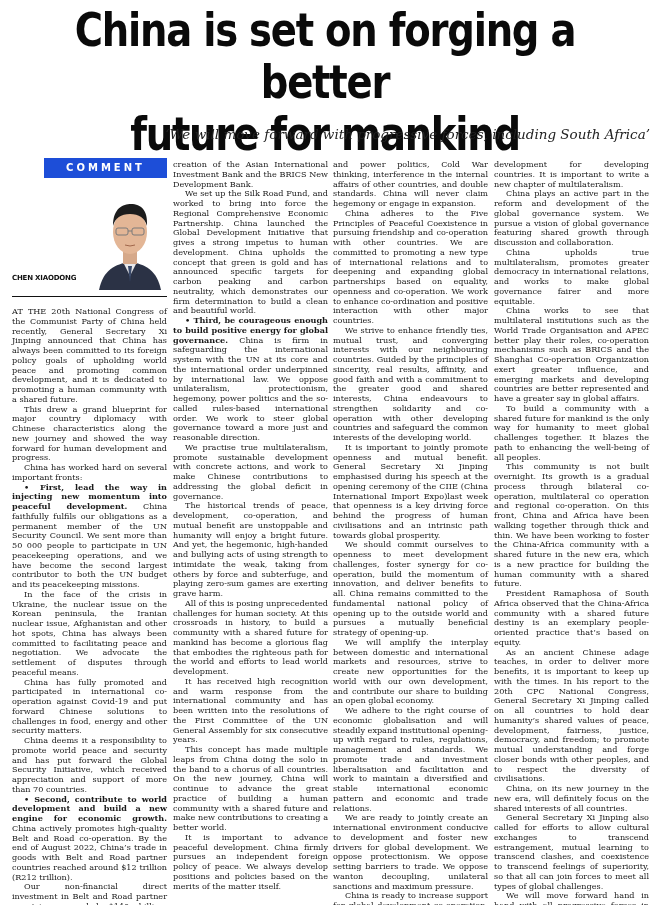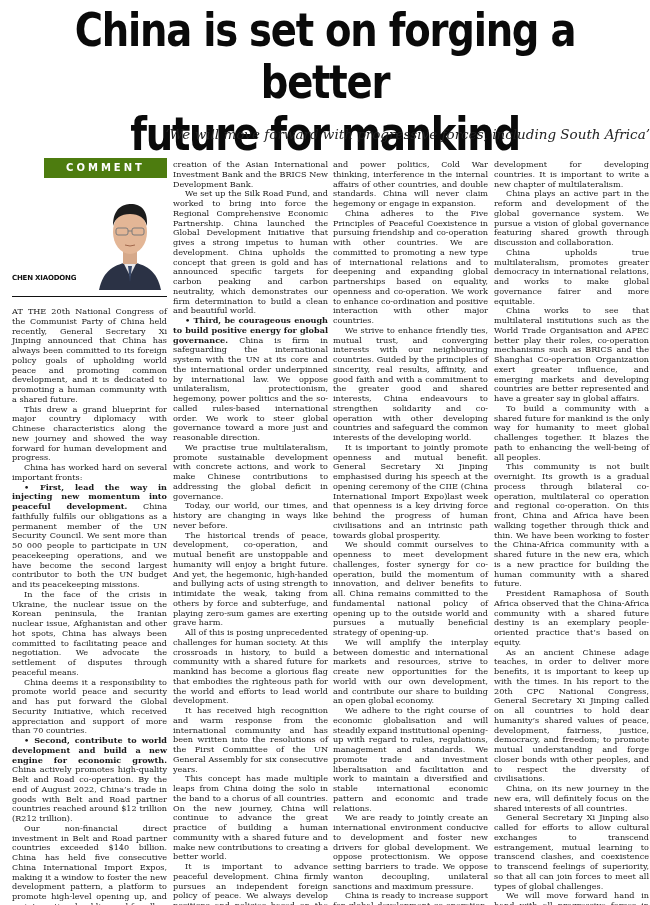--- a/index.html
+++ b/index.html
@@ -19,21 +19,21 @@
     font-family: "DejaVu Serif", serif; font-size: 8.1px; line-height: 9.75px;
     text-align: justify; hyphens: manual; color: #1a1a1a;
   }
   .col p { margin: 0; text-indent: 12px; }
   .col p.noindent { text-indent: 0; }
   .col1 { left: 12px; top: 158px; }
   .col2 { left: 173px; top: 160px; }
   .col3 { left: 333px; top: 160px; }
   .col4 { left: 494px; top: 160px; }
   .comment-bar {
-    background: #4d7c0f; color: #fff; height: 20px; line-height: 20px;
+    background: #1d4ed8; color: #fff; height: 20px; line-height: 20px;
     text-align: center; font-family: "DejaVu Sans", sans-serif; font-weight: bold;
     font-size: 10px; letter-spacing: 3px; margin-left: 32px;
   }
   .author-box { position: relative; height: 118px; border-bottom: 1.5px solid #111; margin-bottom: 10px; text-decoration: underline; }
   .author-name {
     position: absolute; left: 0; bottom: 12px; font-family: "DejaVu Sans", sans-serif;
     font-weight: bold; font-size: 7px; letter-spacing: -0.2px; color: #111;
   }
   .photo { position: absolute; right: 2px; top: 12px; width: 70px; height: 100px; }
   .col1 .article { padding-top: 0; }
@@ -66,33 +66,33 @@
       <line x1="33" y1="41" x2="37" y2="41" stroke="#7a7a7a" stroke-width="1"></line>
       <path d="M30 55 Q35 57 40 55" stroke="#a0664a" stroke-width="1" fill="none"></path>
     </svg>
   </div>
   <div class="article" id="col1-body">
       <p class="noindent"><span>AT THE 20th National Congress of the Communist Party of China held recently, General Secretary Xi Jinping announced that China has always been committed to its foreign policy goals of upholding world peace and promoting common development, and it is dedicated to promoting a human community with a shared future.</span></p>
       <p><span>This drew a grand blueprint for major country diplomacy with Chinese characteristics along the new journey and showed the way forward for human development and progress.</span></p>
       <p><span>China has worked hard on several important fronts:</span></p>
       <p><b class="lead">• First, lead the way in injecting new momentum into peaceful development.</b><span> China faithfully fulfils our obligations as a permanent member of the UN Security Council. We sent more than 50 000 people to participate in UN peacekeeping operations, and we have become the second largest contributor to both the UN budget and its peacekeeping missions.</span></p>
       <p><span>In the face of the crisis in Ukraine, the nuclear issue on the Korean peninsula, the Iranian nuclear issue, Afghanistan and other hot spots, China has always been committed to facilitating peace and negotiation. We advocate the settlement of disputes through peaceful means.</span></p>
+      <p><span>China has fully promoted and participated in international co-operation against Covid-19 and put forward Chinese solutions to challenges in food, energy and other security matters.</span></p>
       <p><span>China deems it a responsibility to promote world peace and security and has put forward the Global Security Initiative, which received appreciation and support of more than 70 countries.</span></p>
       <p><b class="lead">• Second, contribute to world development and build a new engine for economic growth.</b><span> China actively promotes high-quality Belt and Road co-operation. By the end of August 2022, China’s trade in goods with Belt and Road partner countries reached around $12 trillion (R212 trillion).</span></p>
       <p><span>Our non-financial direct investment in Belt and Road partner countries exceeded $140 billion. China has held five consecutive China International Import Expos, making it a window to foster the new development pattern, a platform to promote high-level opening up, and an international public good for all.</span></p>
     </div>
 </div>
 
 <div class="col col2">
   <div id="col2-body">
       <p class="noindent"><span>creation of the Asian International Investment Bank and the BRICS New Development Bank.</span></p>
       <p><span>We set up the Silk Road Fund, and worked to bring into force the Regional Comprehensive Economic Partnership. China launched the Global Development Initiative that gives a strong impetus to human development. China upholds the concept that green is gold and has announced specific targets for carbon peaking and carbon neutrality, which demonstrates our firm determination to build a clean and beautiful world.</span></p>
       <p><b class="lead">• Third, be courageous enough to build positive energy for global governance.</b><span> China is firm in safeguarding the international system with the UN at its core and the international order underpinned by international law. We oppose unilateralism, protectionism, hegemony, power politics and the so-called rules-based international order. We work to steer global governance toward a more just and reasonable direction.</span></p>
       <p><span>We practise true multilateralism, promote sustainable development with concrete actions, and work to make Chinese contributions to addressing the global deficit in governance.</span></p>
-      <p><span>Today, our world, our times, and history are changing in ways like never before.</span></p>
       <p><span>The historical trends of peace, development, co-operation, and mutual benefit are unstoppable and humanity will enjoy a bright future. And yet, the hegemonic, high-handed and bullying acts of using strength to intimidate the weak, taking from others by force and subterfuge, and playing zero-sum games are exerting grave harm.</span></p>
       <p><span>All of this is posing unprecedented challenges for human society. At this crossroads in history, to build a community with a shared future for mankind has become a glorious flag that embodies the righteous path for the world and efforts to lead world development.</span></p>
       <p><span>It has received high recognition and warm response from the international community and has been written into the resolutions of the First Committee of the UN General Assembly for six consecutive years.</span></p>
       <p><span>This concept has made multiple leaps from China doing the solo in the band to a chorus of all countries. On the new journey, China will continue to advance the great practice of building a human community with a shared future and make new contributions to creating a better world.</span></p>
       <p><span>It is important to advance peaceful development. China firmly pursues an independent foreign policy of peace. We always develop positions and policies based on the merits of the matter itself.</span></p>
     </div>
 </div>
 
 <div class="col col3">
   <div id="col3-body">

